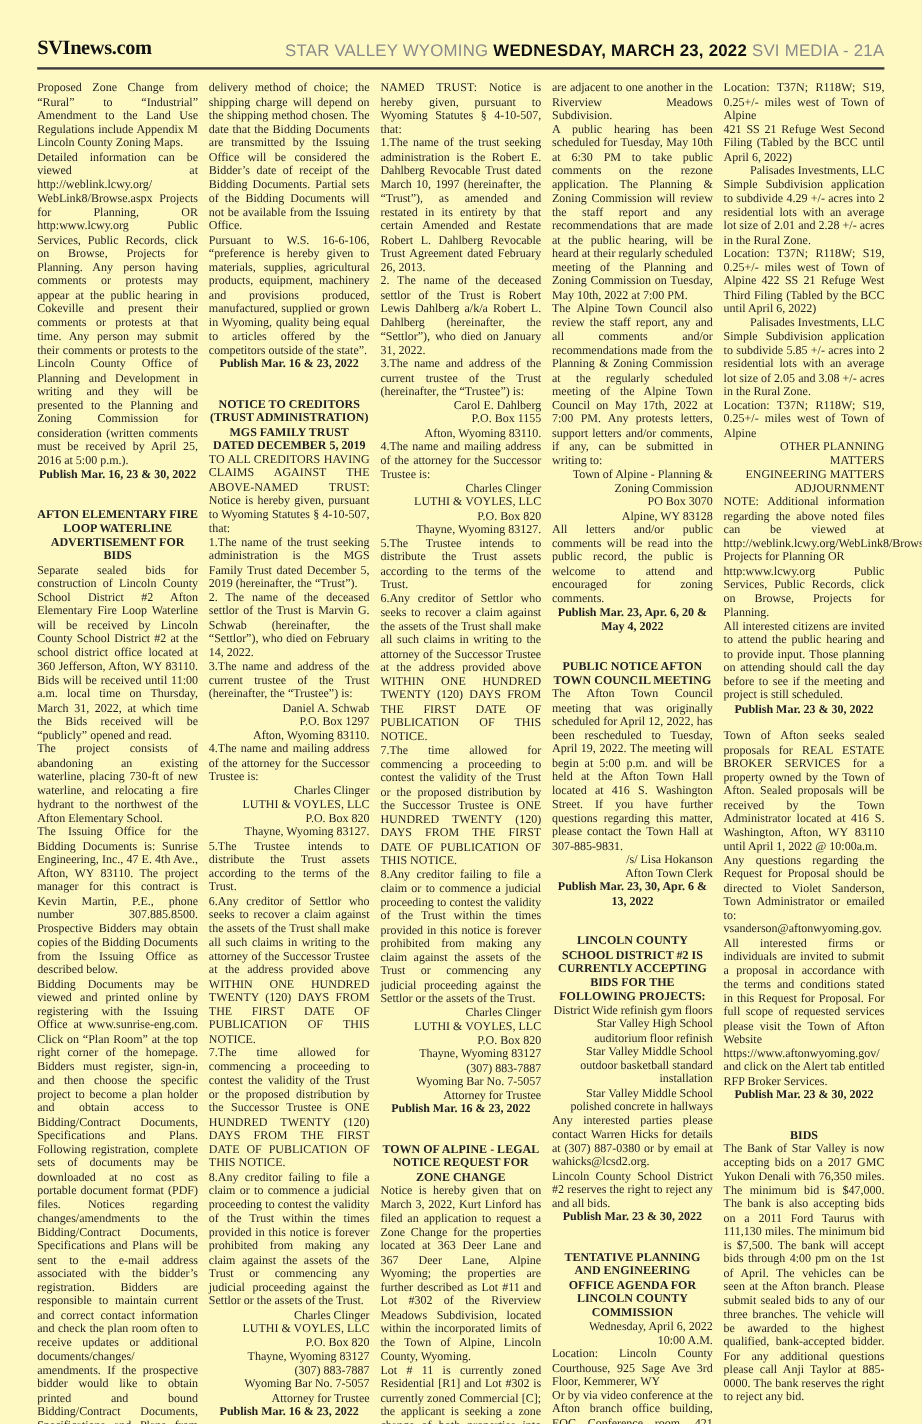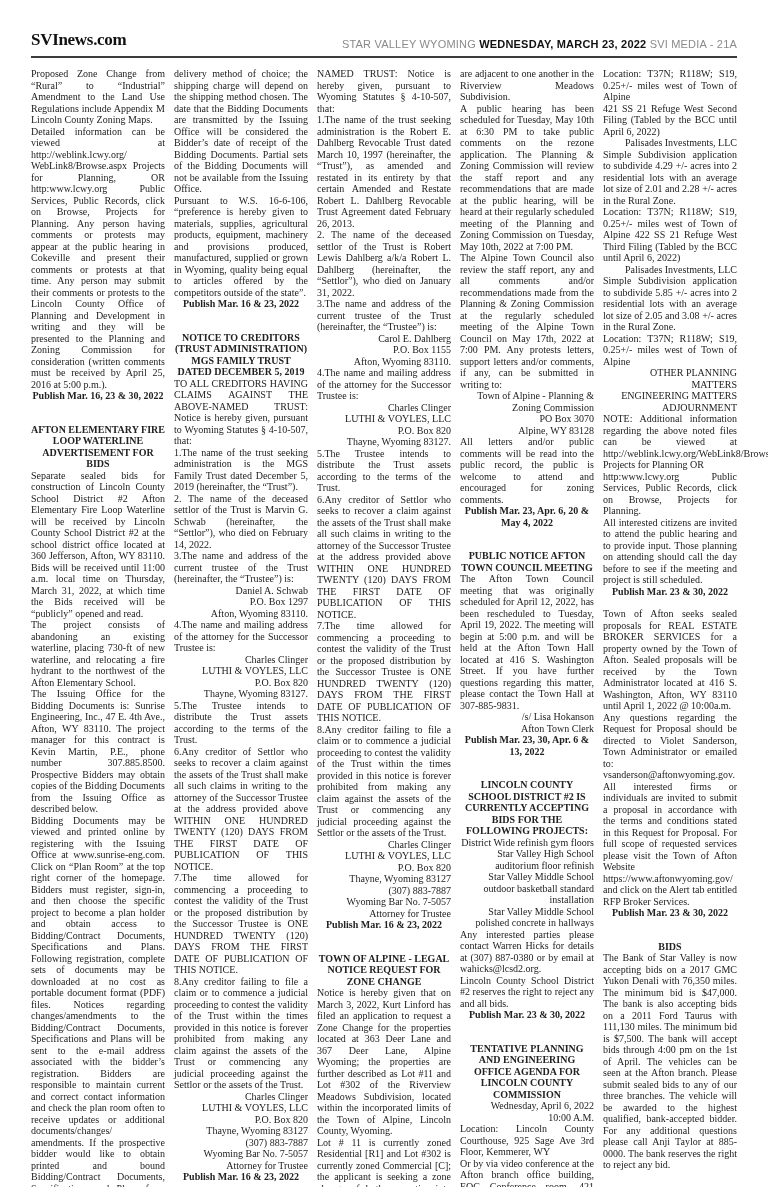--- a/index.html
+++ b/index.html
@@ -4,38 +4,38 @@
 <style>
   * { margin: 0; padding: 0; box-sizing: border-box; }
   html, body { background: #e9e9e9; }
   body {
     width: 768px; height: 1187px;
     font-family: "Liberation Serif", serif;
     overflow: hidden;
   }
   .page {
     width: 768px; height: 1187px;
-    background: #ffffff;
+    background: #fef9c3;
     padding: 30px 31px 20px 31px;
   }
   .masthead {
     display: flex; justify-content: space-between; align-items: flex-end;
     border-bottom: 2px solid #3c3c3c;
     padding-bottom: 6px;
   }
   .site-name {
     font-family: "Liberation Serif", serif;
     font-weight: bold;
     font-size: 17px;
     letter-spacing: -0.3px;
     color: #111;
   }
   .mast-right {
     font-family: "Liberation Sans", sans-serif;
-    font-size: 11px;
+    font-size: 14px;
     color: #8a8a8a;
     letter-spacing: 0.2px;
     white-space: nowrap;
   }
   .mast-right .date { color: #111; font-weight: bold; }
   .columns {
     display: flex;
     gap: 9px;
     margin-top: 10px;
   }

